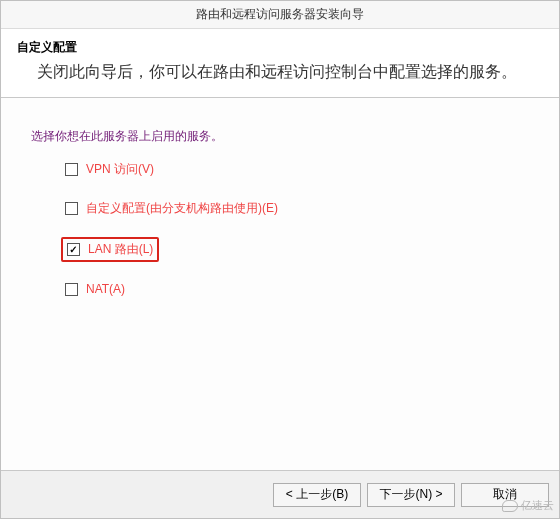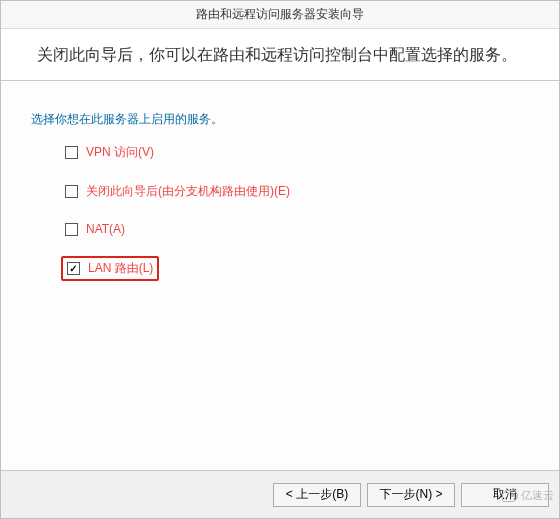--- a/index.html
+++ b/index.html
@@ -48,21 +48,21 @@
       font-size: 16px;
       color: #333;
     }
     .content {
       flex: 1;
       padding: 30px 30px 10px 30px;
       background: #fdfdfd;
     }
     .prompt {
       font-size: 12px;
-      color: #0369a1;
+      color: #701a75;
       margin-bottom: 14px;
     }
     .options {
       margin-left: 30px;
     }
     .option-row {
       display: flex;
       align-items: center;
       margin-bottom: 18px;
       padding: 2px 4px;
@@ -112,21 +112,21 @@
       font-size: 12px;
       color: #000;
       display: inline-flex;
       align-items: center;
       justify-content: center;
       cursor: pointer;
       padding: 0 8px;
     }
     .watermark {
       position: absolute;
-      bottom: 16px;
+      bottom: 6px;
       right: 6px;
       font-size: 11px;
       color: #b7b7b7;
       display: flex;
       align-items: center;
       gap: 3px;
       pointer-events: none;
     }
     .watermark-icon {
       width: 16px;
@@ -138,46 +138,47 @@
   </style>
 </head>
 <body>
 
 <div class="window">
   <div class="titlebar">
     <span>路由和远程访问服务器安装向导</span>
   </div>
 
   <div class="header-section">
+    <div class="header-title">自定义配置</div>
     <div class="header-desc">关闭此向导后，你可以在路由和远程访问控制台中配置选择的服务。</div>
   </div>
 
   <div class="content">
     <div class="prompt">选择你想在此服务器上启用的服务。</div>
     <div class="options">
 
       <div class="option-row">
         <span class="checkbox"></span>
         <span class="option-label">VPN 访问(V)</span>
       </div>
 
 
       <div class="option-row">
         <span class="checkbox"></span>
-        <span class="option-label">关闭此向导后(由分支机构路由使用)(E)</span>
+        <span class="option-label">自定义配置(由分支机构路由使用)(E)</span>
+      </div>
+
+      <div class="option-row highlighted">
+        <span class="checkbox checked"></span>
+        <span class="option-label">LAN 路由(L)</span>
       </div>
 
       <div class="option-row">
         <span class="checkbox"></span>
         <span class="option-label">NAT(A)</span>
-      </div>
-
-      <div class="option-row highlighted">
-        <span class="checkbox checked"></span>
-        <span class="option-label">LAN 路由(L)</span>
       </div>
 
     </div>
   </div>
 
   <div class="button-bar">
     <button class="btn">&lt; 上一步(B)</button>
     <button class="btn">下一步(N) &gt;</button>
     <button class="btn">取消</button>
   </div>

